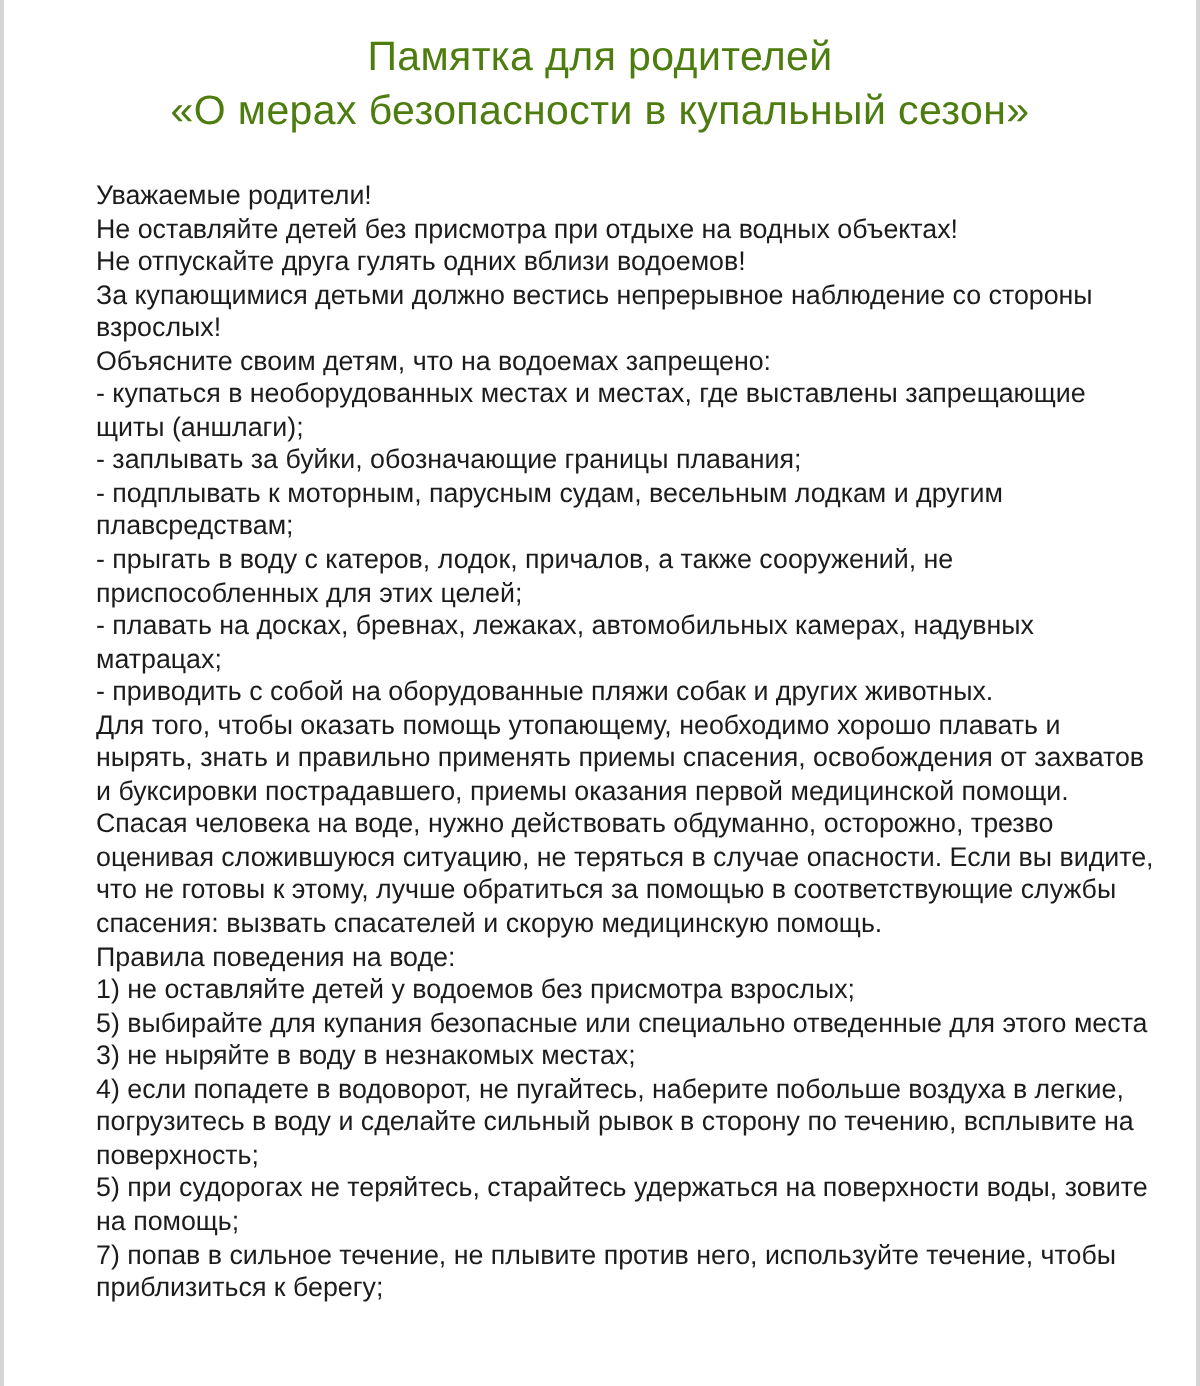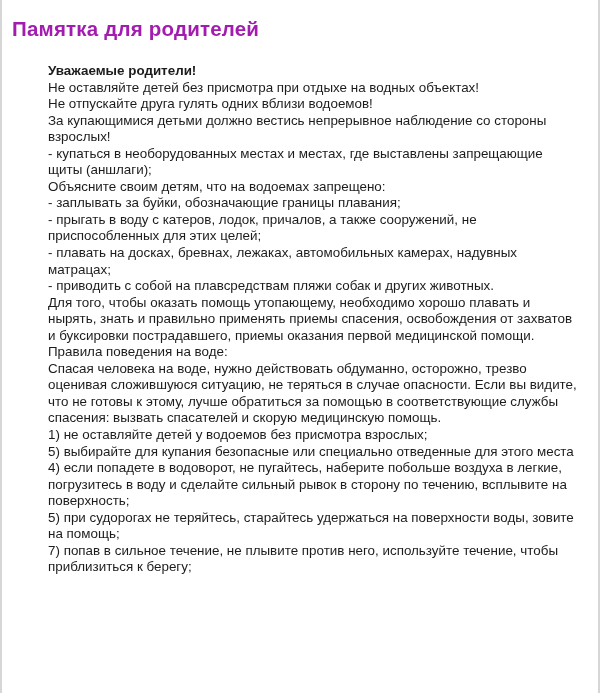--- a/index.html
+++ b/index.html
@@ -17,65 +17,69 @@
     box-sizing: border-box;
     width: 600px;
     height: 693px;
     background: #ffffff;
     border-left: 2px solid #d6d6d6;
     border-right: 2px solid #d6d6d6;
     overflow: hidden;
   }
   .doc-title {
     margin: 15px 10px 0 10px;
-    font-weight: bold;
+    text-align: center;
+    font-weight: normal;
     font-size: 20.5px;
     line-height: 27px;
-    color: #a21caf;
+    color: #4d7c0f;
     letter-spacing: 0.2px;
   }
   .doc-body {
     margin: 21px 18px 0 46px;
     font-size: 13.4px;
     line-height: 16.55px;
     color: #1c1c1c;
     text-align: left;
   }
   .doc-body p {
     margin: 0;
     padding: 0;
   }
   .salutation {
-    font-weight: bold;
+    font-weight: normal;
   }
 </style>
 </head>
 <body>
 
 <div class="page">
 
   <div class="doc-title">
     <div>Памятка для родителей</div>
+    <div>«О мерах безопасности в купальный сезон»</div>
   </div>
 
   <div class="doc-body">
     <p class="salutation">Уважаемые родители!</p>
     <p>Не оставляйте детей без присмотра при отдыхе на водных объектах!</p>
     <p>Не отпускайте друга гулять одних вблизи водоемов!</p>
     <p>За купающимися детьми должно вестись непрерывное наблюдение со стороны взрослых!</p>
+    <p>Объясните своим детям, что на водоемах запрещено:</p>
     <p>- купаться в необорудованных местах и местах, где выставлены запрещающие щиты (аншлаги);</p>
-    <p>Объясните своим детям, что на водоемах запрещено:</p>
     <p>- заплывать за буйки, обозначающие границы плавания;</p>
+    <p>- подплывать к моторным, парусным судам, весельным лодкам и другим плавсредствам;</p>
     <p>- прыгать в воду с катеров, лодок, причалов, а также сооружений, не приспособленных для этих целей;</p>
     <p>- плавать на досках, бревнах, лежаках, автомобильных камерах, надувных матрацах;</p>
-    <p>- приводить с собой на плавсредствам пляжи собак и других животных.</p>
+    <p>- приводить с собой на оборудованные пляжи собак и других животных.</p>
     <p>Для того, чтобы оказать помощь утопающему, необходимо хорошо плавать и нырять, знать и правильно применять приемы спасения, освобождения от захватов и буксировки пострадавшего, приемы оказания первой медицинской помощи.</p>
+    <p>Спасая человека на воде, нужно действовать обдуманно, осторожно, трезво оценивая сложившуюся ситуацию, не теряться в случае опасности. Если вы видите, что не готовы к этому, лучше обратиться за помощью в соответствующие службы спасения: вызвать спасателей и скорую медицинскую помощь.</p>
     <p>Правила поведения на воде:</p>
-    <p>Спасая человека на воде, нужно действовать обдуманно, осторожно, трезво оценивая сложившуюся ситуацию, не теряться в случае опасности. Если вы видите, что не готовы к этому, лучше обратиться за помощью в соответствующие службы спасения: вызвать спасателей и скорую медицинскую помощь.</p>
     <p>1) не оставляйте детей у водоемов без присмотра взрослых;</p>
     <p>5) выбирайте для купания безопасные или специально отведенные для этого места</p>
+    <p>3) не ныряйте в воду в незнакомых местах;</p>
     <p>4) если попадете в водоворот, не пугайтесь, наберите побольше воздуха в легкие, погрузитесь в воду и сделайте сильный рывок в сторону по течению, всплывите на поверхность;</p>
     <p>5) при судорогах не теряйтесь, старайтесь удержаться на поверхности воды, зовите на помощь;</p>
     <p>7) попав в сильное течение, не плывите против него, используйте течение, чтобы приблизиться к берегу;</p>
 
   </div>
 
 </div>
 
 </body></html>

